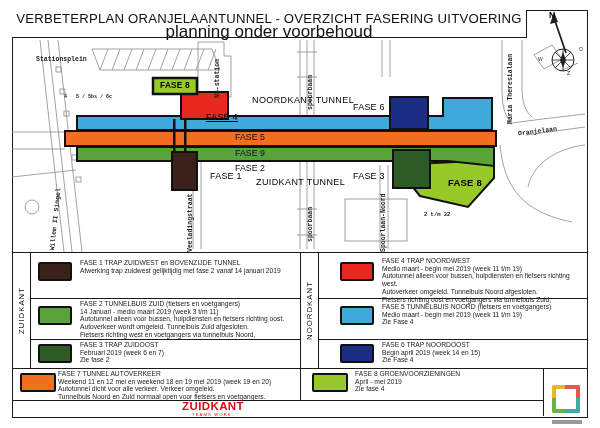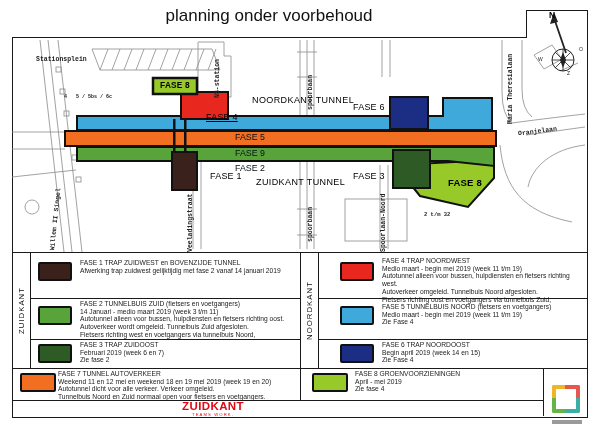--- a/index.html
+++ b/index.html
@@ -35,20 +35,21 @@
   .cp{position:absolute;font-size:5px;color:#222;z-index:3;}
 </style>
 </head>
 <body>
 
 <div class="page">
 
   <div class="frame"></div>
 
   <div class="titlebox">
+    <div class="title">VERBETERPLAN ORANJELAANTUNNEL - OVERZICHT FASERING UITVOERING</div>
     <div class="subtitle">planning onder voorbehoud</div>
   </div>
 
   <svg class="abs" style="left:12px;top:37px;z-index:1;" width="576" height="215" viewBox="0 0 576 215">
     <g stroke="#8a8a8a" stroke-width="0.8" fill="none">
       <path d="M28,3 L52,215 M36,3 L60,215 M46,3 L70,215"></path>
       <rect x="44" y="30" width="5" height="5"></rect>
         <rect x="48" y="52" width="5" height="5"></rect>
       <rect x="52" y="74" width="5" height="5"></rect>
         <rect x="56" y="96" width="5" height="5"></rect>

